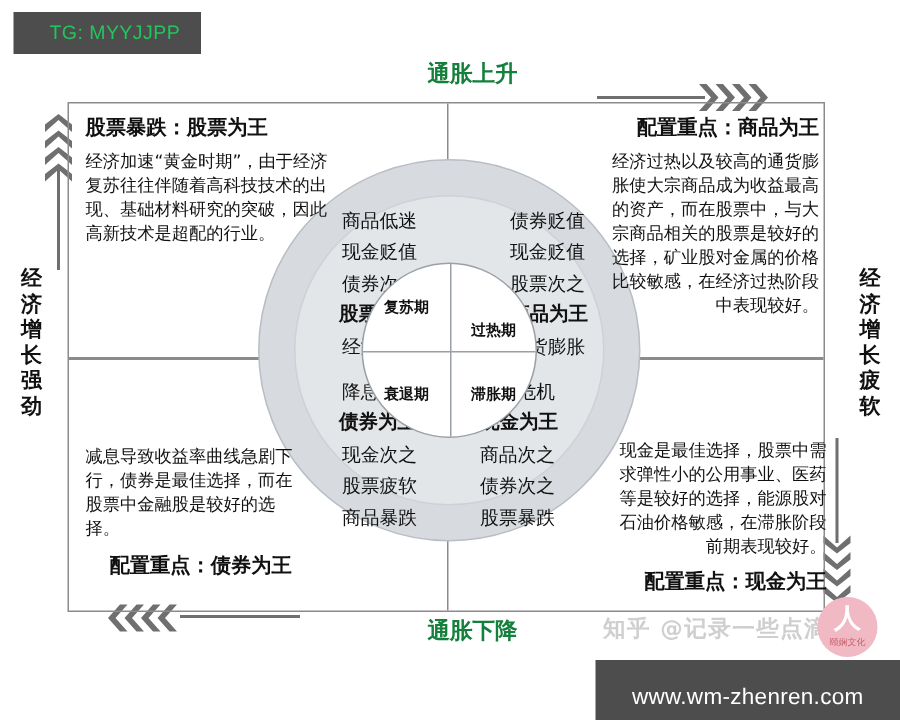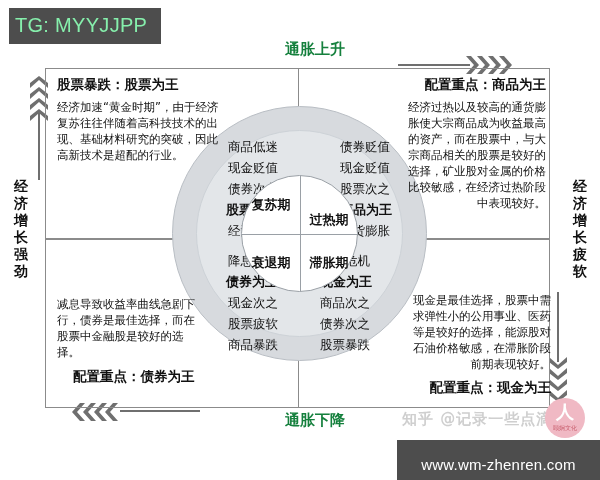--- a/index.html
+++ b/index.html
@@ -7,23 +7,23 @@
     width:600px;height:480px;
     background:#ffffff;
     font-family:"DejaVu Sans","Liberation Sans",sans-serif;
     position:relative;overflow:hidden;
   }
   #stage{position:absolute;left:0;top:0;width:600px;height:480px;}
 
   
   .tg-badge{
     position:absolute;left:9px;top:8px;
-    background:#4d4d4d;color:#86efac;
-    font-size:20px;letter-spacing:.3px;
-    padding:6px 14px 7px 6px;
+    background:#4d4d4d;color:#22c55e;
+    font-size:13px;letter-spacing:.3px;
+    padding:6px 14px 7px 24px;
     font-family:"Liberation Sans",sans-serif;
   }
 
   
   .url-bar{
     position:absolute;left:397px;top:440px;width:203px;height:48px;
     background:#4d4d4d;color:#ffffff;
     display:flex;align-items:center;justify-content:center;
     font-size:15px;font-family:"Liberation Sans",sans-serif;
     letter-spacing:.2px;
@@ -83,21 +83,21 @@
     border-radius:50%;background:#e3e6e9;border:1px solid #cdd2d7;box-sizing:border-box;
   }
   .core{
     position:absolute;left:241px;top:175px;width:117px;height:117px;
     border-radius:50%;background:#ffffff;border:1.5px solid #9aa0a6;box-sizing:border-box;
   }
   .core .cv{position:absolute;left:50%;top:0;width:1.5px;height:100%;background:#9aa0a6;}
   .core .ch{position:absolute;left:0;top:50%;width:100%;height:1.5px;background:#9aa0a6;}
   .core .lbl{
     position:absolute;width:58px;height:58px;display:flex;align-items:center;justify-content:center;
-    font-size:13px;font-weight:bold;color:#111;font-family:"DejaVu Sans",sans-serif;
+    font-size:10px;font-weight:bold;color:#111;font-family:"DejaVu Sans",sans-serif;
   }
   .core .lbl.tl{left:0;top:0;}
   .core .lbl.tr{left:58px;top:15px;}
   .core .lbl.bl{left:0;top:58px;}
   .core .lbl.br{left:58px;top:58px;}
 
   
   .rl{position:absolute;font-size:12.5px;color:#111;font-family:"DejaVu Sans",sans-serif;line-height:21px;white-space:nowrap;}
   .rl .b{font-weight:bold;font-size:13px;}
   #rl-tl{left:178px;top:136px;text-align:right;width:100px;}

